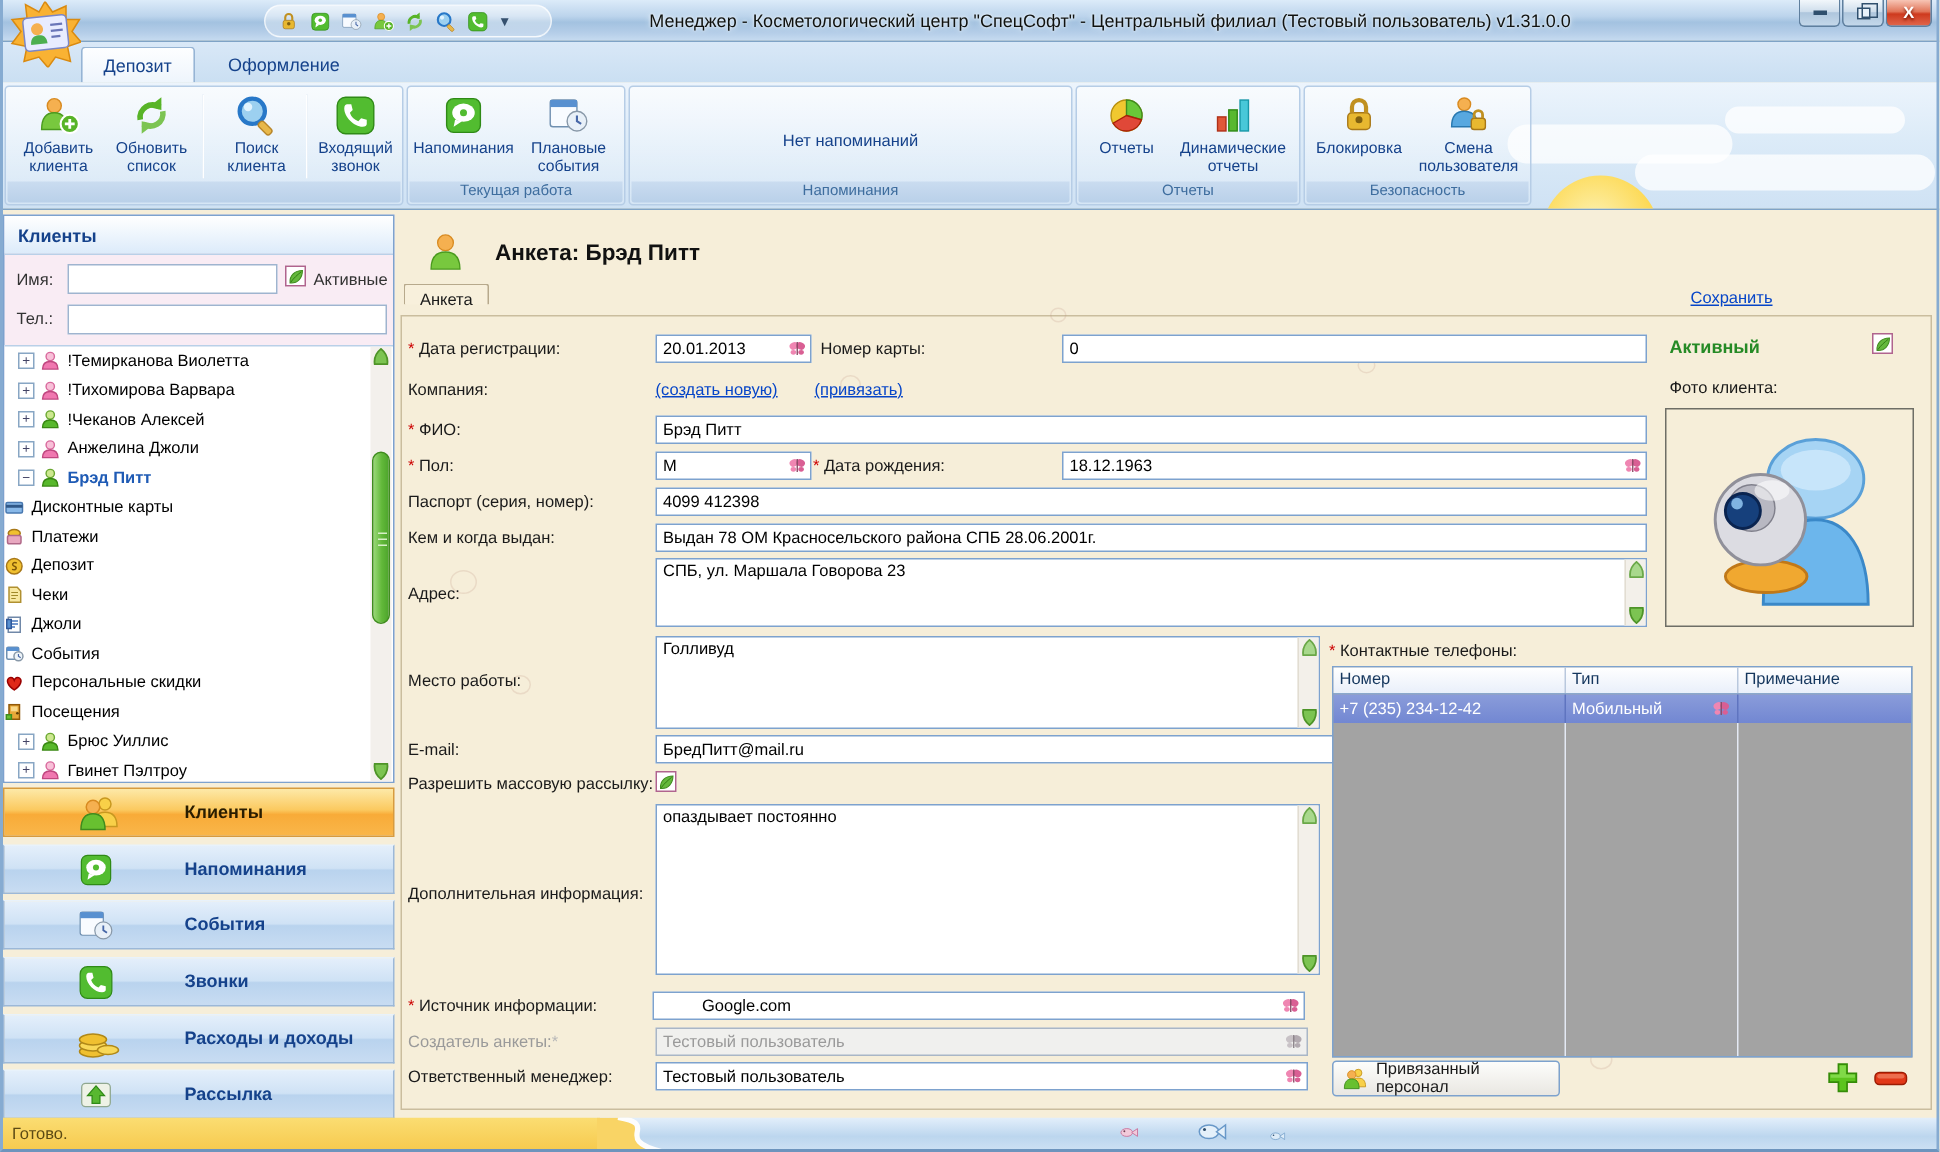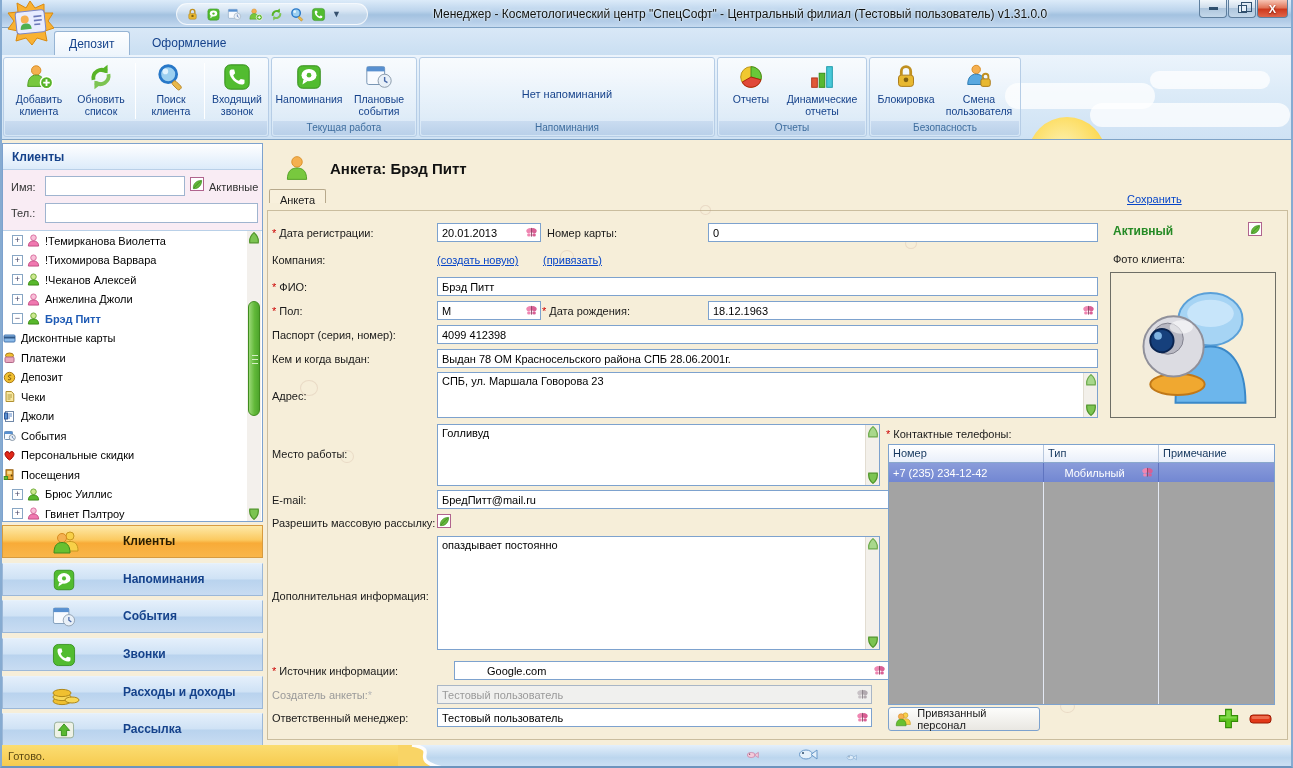--- a/index.html
+++ b/index.html
@@ -637,21 +637,21 @@
     <svg class="up" width="12" height="12" viewBox="0 0 10 10">
         <path d="M5 .5 C7.5 2.5 9 5.5 8.5 9 L1.5 9 C1 5.5 2.5 2.5 5 .5 Z" fill="#a8d88c" stroke="#6aa848"></path>
       </svg>
     <svg class="dn" width="12" height="12" viewBox="0 0 10 10" style="transform:rotate(180deg);">
         <path d="M5 .5 C7.5 2.5 9 5.5 8.5 9 L1.5 9 C1 5.5 2.5 2.5 5 .5 Z" fill="#7cc452" stroke="#4e9428"></path>
       </svg>
   </div>
 </div>
 
 <div class="abs lbl" style="left:272px;top:665px;"><span class="req">*</span><span>Источник информации:</span></div>
-<div class="combo" style="left:454px;top:661px;width:435px;">
+<div class="combo" style="left:435px;top:661px;width:435px;">
   <input style="padding-left: 32px;" value="Google.com">
   <span class="ddb">
       <svg width="13" height="11" viewBox="0 0 14 12">
         <ellipse cx="4.5" cy="4" rx="3.2" ry="2.6" fill="#ef86b2" transform="rotate(-25 4.5 4)"></ellipse>
         <ellipse cx="9.5" cy="4" rx="3.2" ry="2.6" fill="#d95f94" transform="rotate(25 9.5 4)"></ellipse>
         <ellipse cx="4.2" cy="8.6" rx="2" ry="1.7" fill="#ef86b2"></ellipse>
         <ellipse cx="9.8" cy="8.6" rx="2" ry="1.7" fill="#d95f94"></ellipse>
         <line x1="7" y1="1" x2="7" y2="10.5" stroke="#8a4a66"></line>
       </svg>
     </span>
@@ -710,21 +710,21 @@
 <div class="abs lbl" style="left:886px;top:428px;"><span class="req">*</span><span>Контактные телефоны:</span></div>
 <div class="abs pht">
   <div class="phr phh">
     <div class="c n">Номер</div>
     <div class="c t">Тип</div>
     <div class="c p">Примечание</div>
   </div>
   <div class="phr phrow1">
     <div class="c n">+7 (235) 234-12-42</div>
     <div class="c t">
-      <span style="flex:1;text-align:center;">Мобильный</span>
+      <span style="flex:1;">Мобильный</span>
       <svg width="13" height="11" viewBox="0 0 14 12">
           <ellipse cx="4.5" cy="4" rx="3.2" ry="2.6" fill="#ef86b2" transform="rotate(-25 4.5 4)"></ellipse>
           <ellipse cx="9.5" cy="4" rx="3.2" ry="2.6" fill="#d95f94" transform="rotate(25 9.5 4)"></ellipse>
           <ellipse cx="4.2" cy="8.6" rx="2" ry="1.7" fill="#ef86b2"></ellipse>
           <ellipse cx="9.8" cy="8.6" rx="2" ry="1.7" fill="#d95f94"></ellipse>
           <line x1="7" y1="1" x2="7" y2="10.5" stroke="#8a4a66"></line>
         </svg>
     </div>
     <div class="c p"></div>
   </div>

